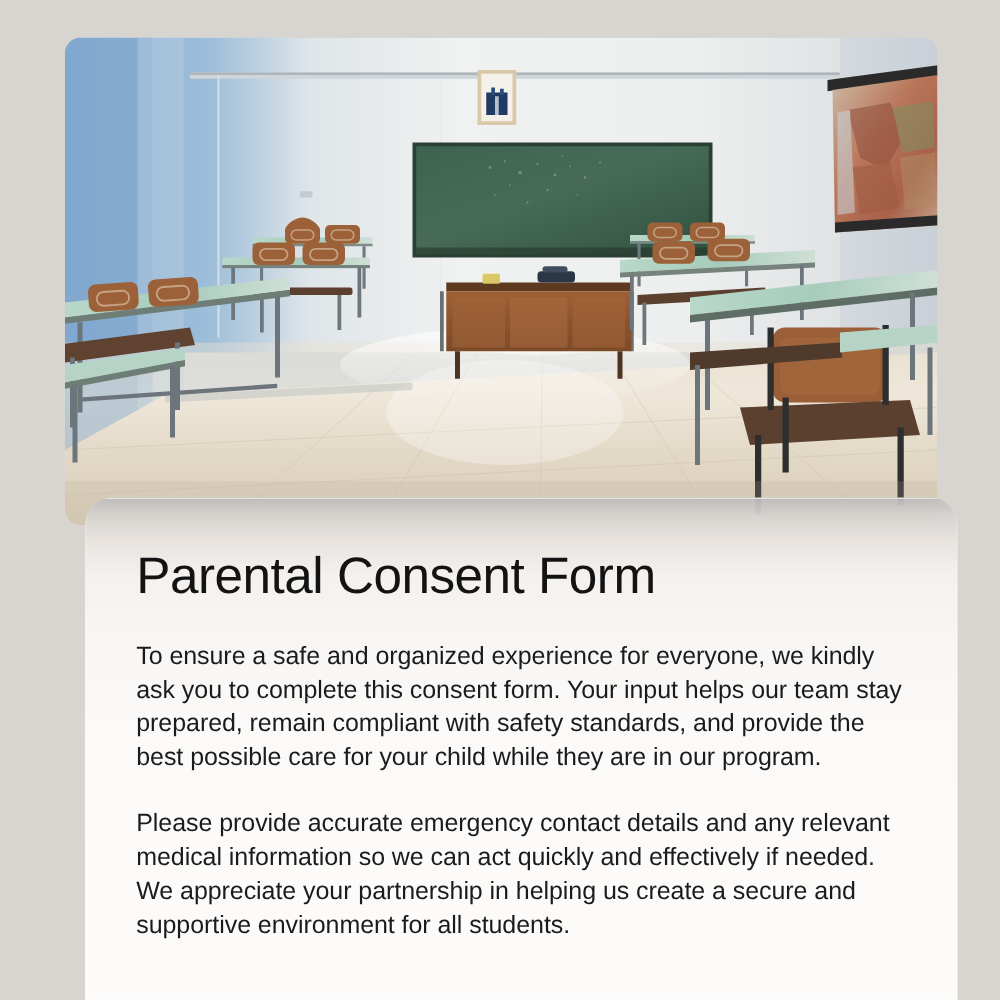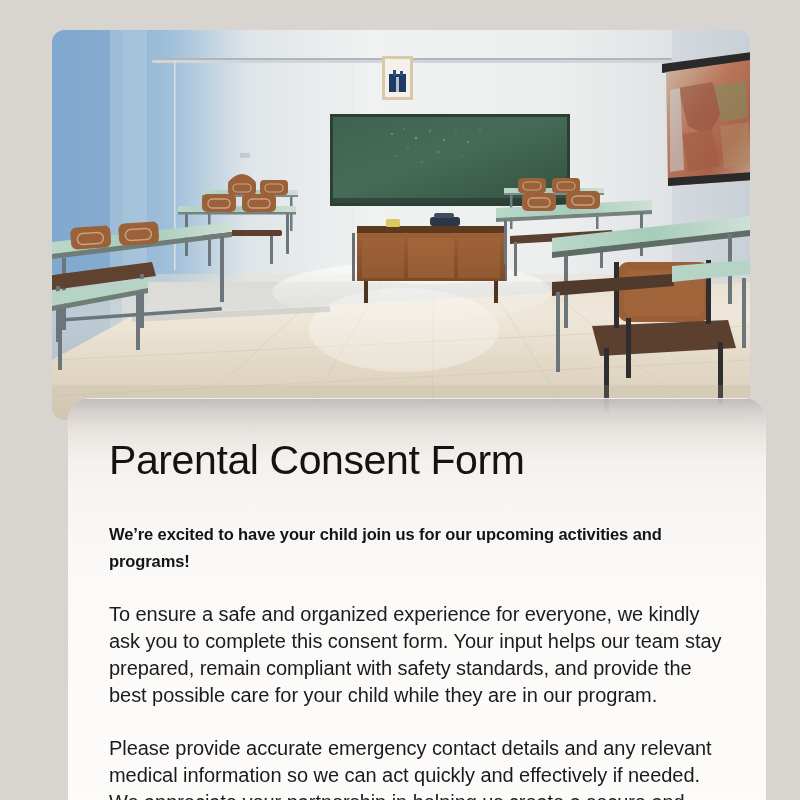--- a/index.html
+++ b/index.html
@@ -344,19 +344,18 @@
       </g>
 
       <rect x="0" y="0" width="698" height="390" fill="none"></rect>
       <rect x="0" y="355" width="698" height="35" fill="#b9ad99" opacity="0.20"></rect>
     </svg>
   </div>
 
   <div class="card">
     <div class="card-inner">
       <h1 class="title">Parental Consent Form</h1>
-      <p class="lede">We’re excited to have your child join us for our upcoming activities and programs!</p>
       <p class="para">To ensure a safe and organized experience for everyone, we kindly ask you to complete this consent form. Your input helps our team stay prepared, remain compliant with safety standards, and provide the best possible care for your child while they are in our program.</p>
       <p class="para">Please provide accurate emergency contact details and any relevant medical information so we can act quickly and effectively if needed. We appreciate your partnership in helping us create a secure and supportive environment for all students.</p>
     </div>
   </div>
 
 </div>
 
 </body></html>

